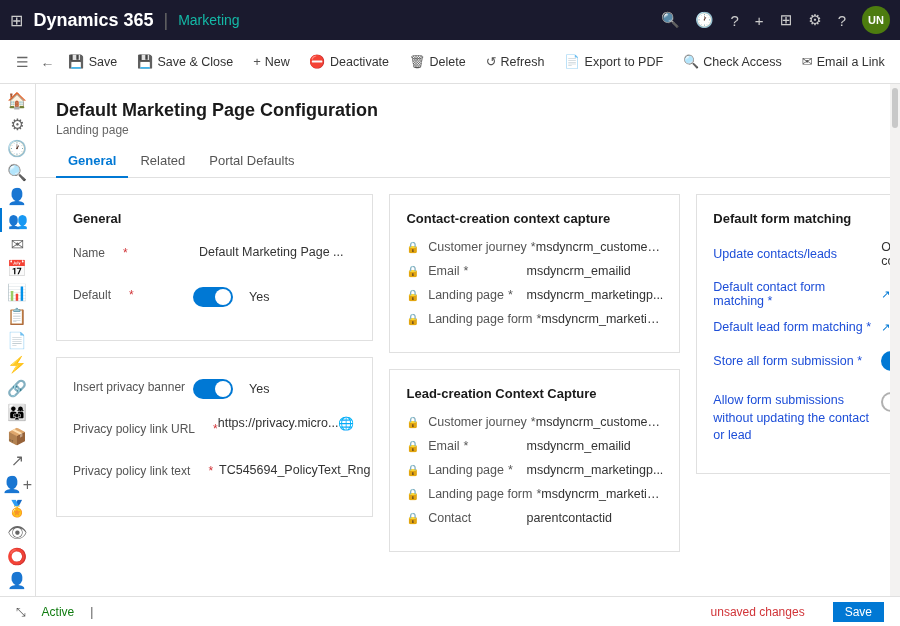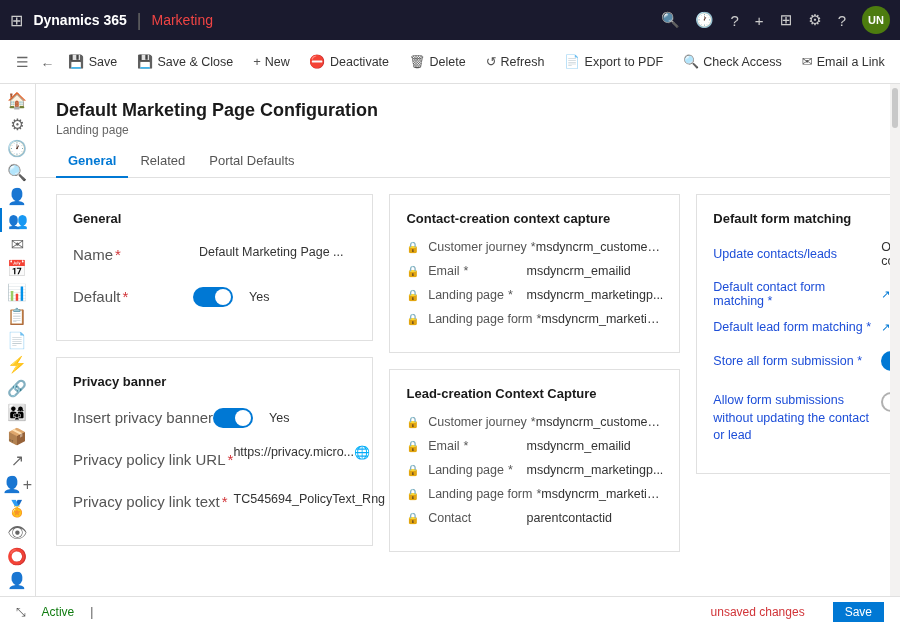--- a/index.html
+++ b/index.html
@@ -1,23 +1,23 @@
 <!DOCTYPE html>
 <html><head>
   <meta charset="utf-8">
   <style>
     * { box-sizing: border-box; margin: 0; padding: 0; }
     body { font-family: 'Segoe UI', Arial, sans-serif; font-size: 13px; color: #333; background: #f3f2f1; display: flex; flex-direction: column; height: 626px; overflow: hidden; }
 
     
     .top-nav { background: #1a1a2e; display: flex; align-items: center; height: 40px; padding: 0 10px; gap: 10px; flex-shrink: 0; }
     .top-nav-grid { color: #ccc; font-size: 16px; cursor: pointer; }
-    .top-nav-logo { display: flex; align-items: center; gap: 6px; color: #fff; font-size: 14px; font-weight: 600; }
+    .top-nav-logo { display: flex; align-items: center; gap: 6px; color: #fff; font-size: 18px; font-weight: 600; }
     .top-nav-divider { color: #666; font-size: 18px; }
-    .top-nav-app { color: #ef4444; font-size: 14px; }
+    .top-nav-app { color: #14b8a6; font-size: 14px; }
     .top-nav-right { margin-left: auto; display: flex; align-items: center; gap: 16px; }
     .top-nav-right span { color: #ccc; font-size: 15px; cursor: pointer; }
     .top-nav-avatar { width: 28px; height: 28px; background: #4d7c0f; border-radius: 50%; display: flex; align-items: center; justify-content: center; color: #fff; font-size: 11px; font-weight: 700; cursor: pointer; }
 
     
     .command-bar { background: #fff; border-bottom: 1px solid #e0e0e0; display: flex; align-items: center; height: 44px; padding: 0 12px; gap: 0; flex-shrink: 0; }
     .cmd-btn { display: flex; align-items: center; gap: 4px; padding: 0 10px; height: 44px; cursor: pointer; font-size: 12.5px; color: #333; border: none; background: none; white-space: nowrap; }
     .cmd-btn .icon { font-size: 13px; color: #555; }
 
     
@@ -43,21 +43,21 @@
 
     
     .form-body { padding: 16px 20px; display: grid; grid-template-columns: 1fr 1fr 1fr; gap: 16px; flex: 1; }
 
     
     .card { border: 1px solid #e0e0e0; background: #fff; padding: 16px; }
     .card-title { font-size: 13px; font-weight: 600; color: #1a1a1a; margin-bottom: 14px; }
 
     
     .form-row { display: flex; align-items: flex-start; margin-bottom: 12px; min-height: 30px; }
-    .form-label { min-width: 120px; font-size: 15px; color: #555; padding-top: 6px; display: flex; align-items: flex-start; gap: 2px; flex-shrink: 0; }
+    .form-label { min-width: 120px; font-size: 12px; color: #555; padding-top: 6px; display: flex; align-items: flex-start; gap: 18px; flex-shrink: 0; }
     .form-label .required { color: #d13438; }
     .form-value { flex: 1; font-size: 12.5px; color: #333; padding: 5px 6px; }
 
     
     .toggle { display: flex; align-items: center; gap: 16px; padding: 5px 0; }
     .toggle-switch { width: 40px; height: 20px; border-radius: 10px; background: #0078d4; position: relative; cursor: pointer; flex-shrink: 0; }
     .toggle-switch.off { background: #b0b0b0; }
     .toggle-switch::after { content: ''; width: 16px; height: 16px; background: #fff; border-radius: 50%; position: absolute; top: 2px; transition: left 0.2s; }
     .toggle-switch.on::after { left: 22px; }
     .toggle-switch.off::after { left: 2px; }
@@ -226,21 +226,20 @@
               <span class="required">*</span>
             </div>
             <div class="toggle">
               <div class="toggle-switch on"></div>
               <span class="toggle-label">Yes</span>
             </div>
           </div>
         </div>
 
         <div class="card">
-          <div class="card-title">Privacy banner</div>
 
           <div class="form-row">
             <div class="form-label">
               <span>Insert privacy banner</span>
             </div>
             <div class="toggle">
               <div class="toggle-switch on"></div>
               <span class="toggle-label">Yes</span>
             </div>
           </div>

